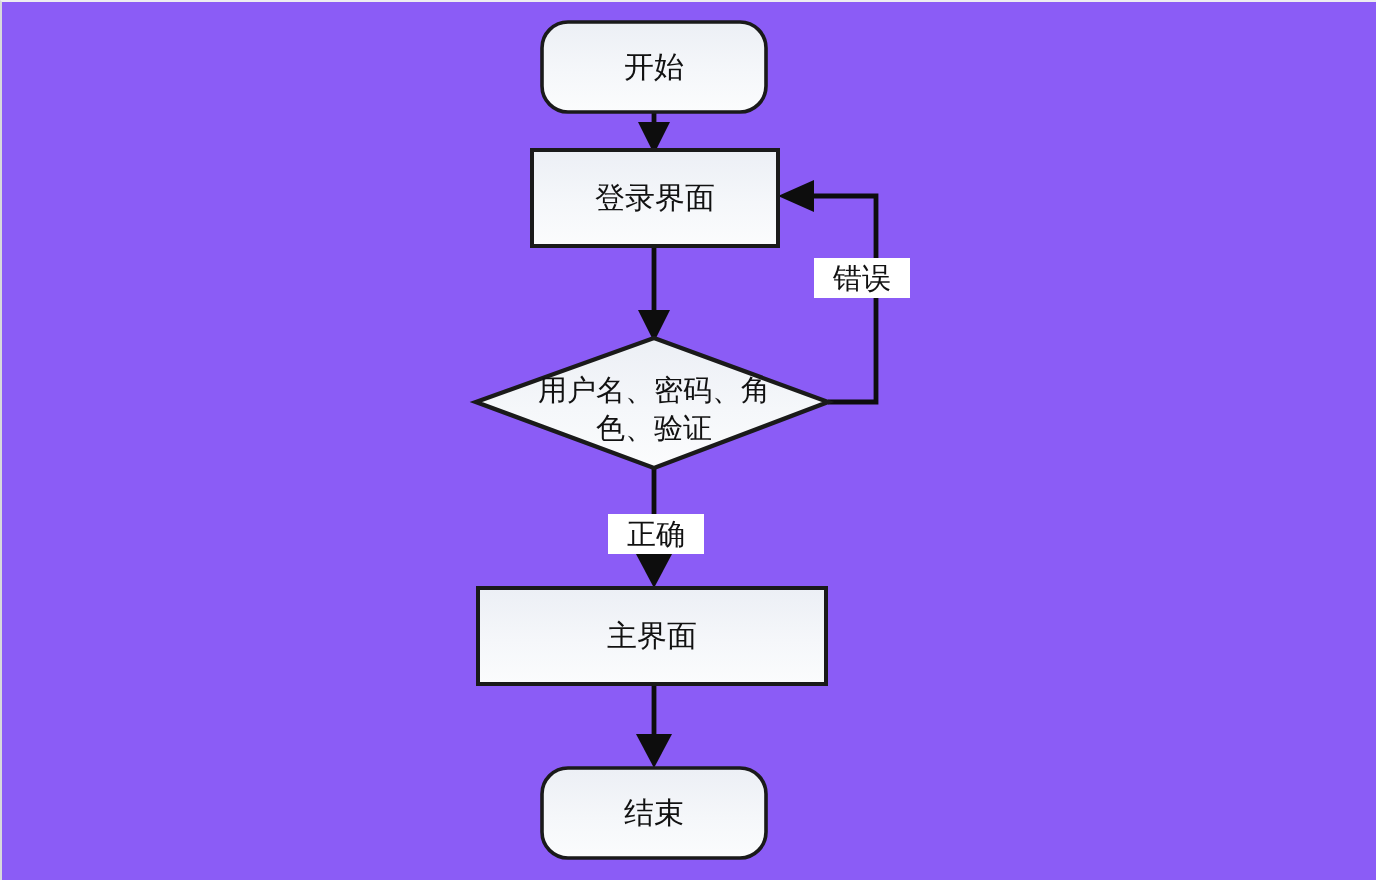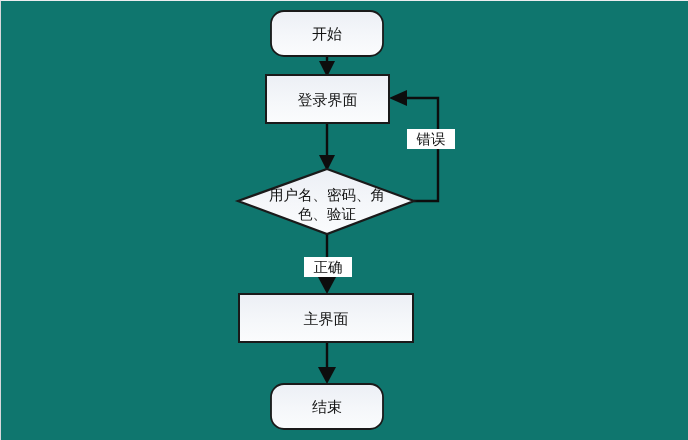--- a/index.html
+++ b/index.html
@@ -4,21 +4,21 @@
 <style>
   html, body {
     margin: 0;
     padding: 0;
     background: #ffffff;
   }
   #canvas {
     position: relative;
     width: 688px;
     height: 440px;
-    background: #0f766e;
+    background: #8b5cf6;
     border-left: 1px solid #d8d8dc;
     border-top: 1px solid #ededf0;
     box-sizing: border-box;
     overflow: hidden;
     font-family: "DejaVu Sans", "Liberation Sans", sans-serif;
   }
   #flow-svg {
     position: absolute;
     left: 0;
     top: 0;

